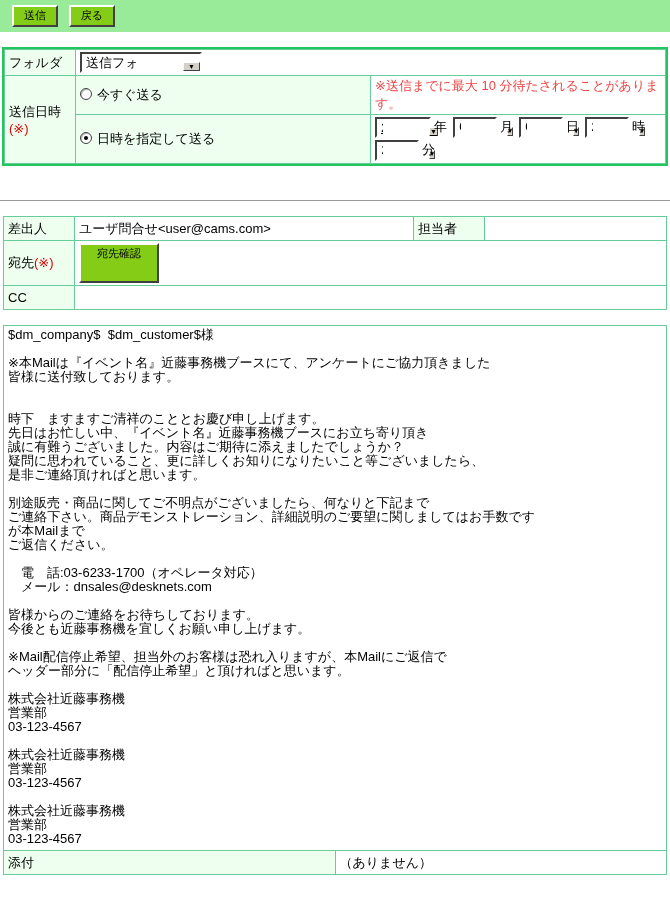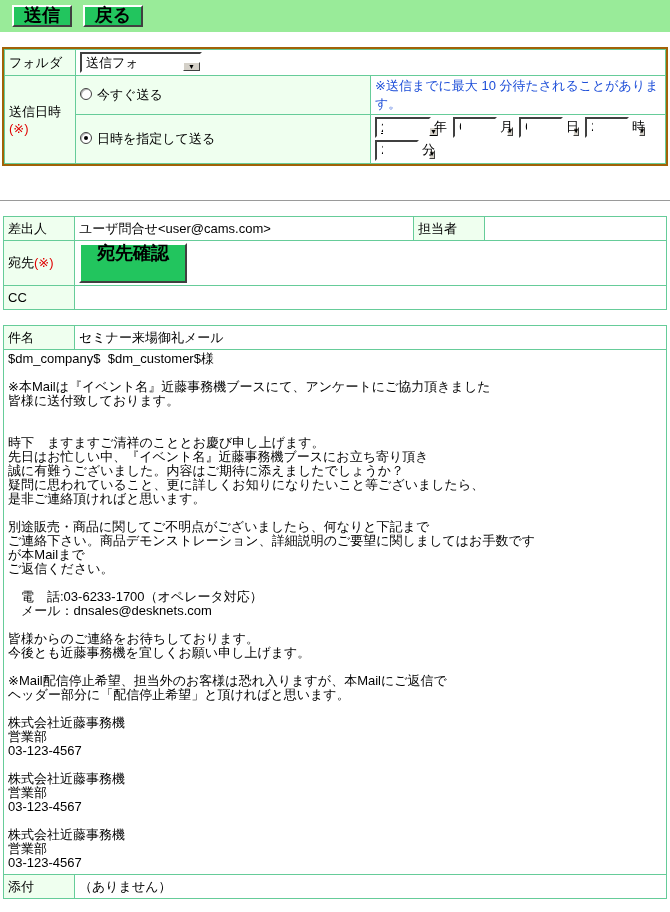--- a/index.html
+++ b/index.html
@@ -1,41 +1,41 @@
 <!DOCTYPE html>
 <html><head>
 <meta charset="utf-8">
 <style>
   html,body{margin:0;padding:0;background:#ffffff;}
   body{width:670px;min-height:912px;font-family:"Liberation Sans","DejaVu Sans",sans-serif;font-size:13px;color:#000;}
 
   
   .bar{background:#99EB99;padding:5px 0 5px 12px;height:22px;}
   .btn{
-    font-family:inherit;font-size:18px;color:#000;
-    background:#22c55e;
+    font-family:inherit;font-size:11px;color:#000;
+    background:#84cc16;
     border-top:2px solid #ffffff;border-left:2px solid #ffffff;
     border-right:2px solid #404040;border-bottom:2px solid #404040;
-    padding:1px 10px 2px;margin-right:7px;line-height:15px;cursor:pointer;font-weight:bold;
+    padding:1px 10px 2px;margin-right:7px;line-height:15px;cursor:pointer;
   }
   .btn-confirm{margin:1px 0;padding:1px 16px 20px;}
 
   
-  .redbox{border:2px solid #a16207;margin:15px 2px 0;}
+  .redbox{border:2px solid #22c55e;margin:15px 2px 0;}
   .tbl{border-collapse:collapse;width:100%;table-layout:fixed;}
   .tbl-mid{width:664px;margin:12px 3px;}
   .tbl td{border:1px solid #66CC99;padding:1px 4px;height:21px;vertical-align:middle;overflow:hidden;}
   .redbox .tbl td{height:22px;}
   td.label{background:#EFFFEF;}
   .w-label{width:62px;}
   .w-radio{width:132px;}
   .w-fromval{width:330px;}
   .w-owner{width:62px;}
   .req{color:#E00000;}
-  .note-cell{color:#1d4ed8;}
+  .note-cell{color:#ef4444;}
 
   
   .fakeselect{
     display:inline-flex;align-items:flex-end;vertical-align:middle;
     background:#ffffff;height:17px;
     border:2px solid;border-color:#404040 #ffffff #ffffff #404040;
     margin:1px 0;
     gap:46px;
   }
   .sel-text{flex:1;padding:0 2px 0 4px;line-height:16px;white-space:nowrap;overflow:hidden;font-size:13px;}
@@ -162,28 +162,20 @@
     </td>
     <td colspan="3">
       <span></span>
     </td>
   </tr>
 </tbody>
   </table>
 
 <table class="tbl tbl-mid message">
   <tbody>
-      <tr>
-    <td class="label w-label">
-      <span>件名</span>
-    </td>
-    <td>
-      <span>セミナー来場御礼メール</span>
-    </td>
-  </tr>
   <tr>
     <td colspan="2" class="bodycell">$dm_company$  $dm_customer$様
 
 ※本Mailは『イベント名』近藤事務機ブースにて、アンケートにご協力頂きました
 皆様に送付致しております。
 
 
 時下　ますますご清祥のこととお慶び申し上げます。
 先日はお忙しい中、『イベント名』近藤事務機ブースにお立ち寄り頂き
 誠に有難うございました。内容はご期待に添えましたでしょうか？

